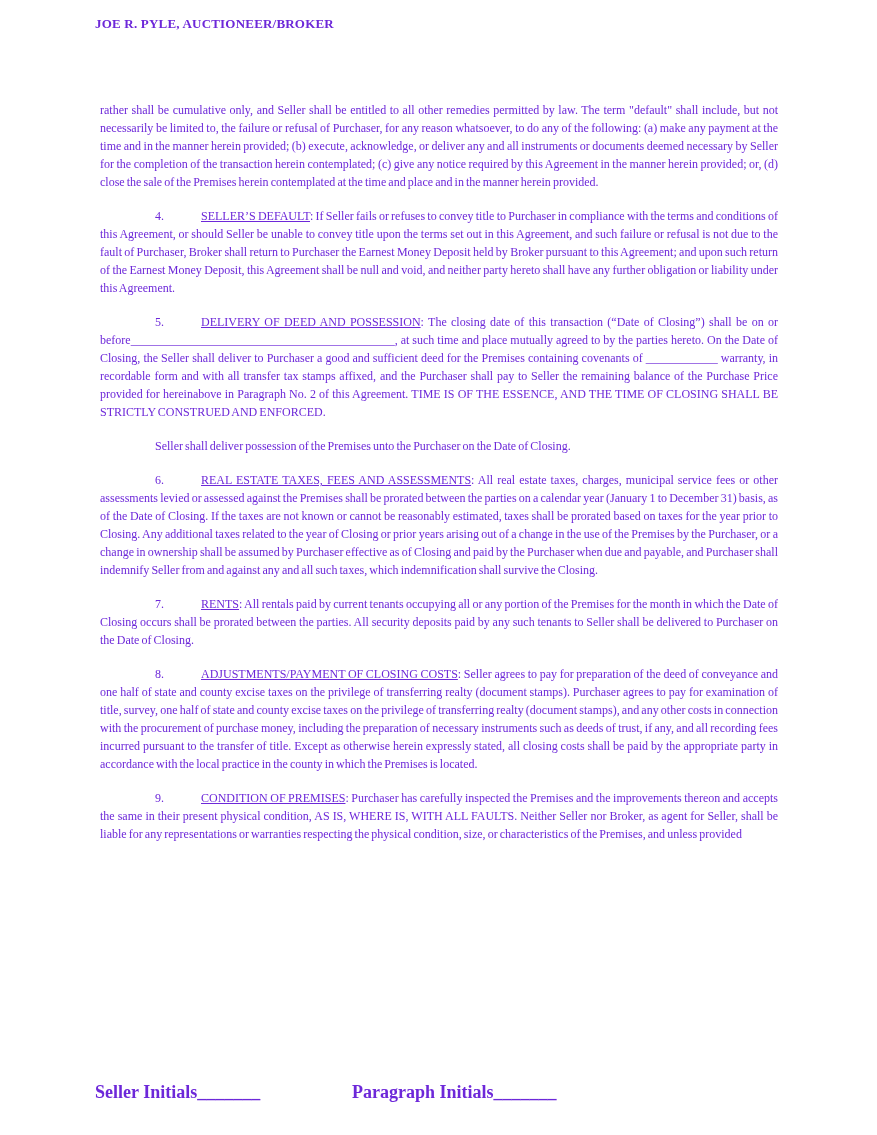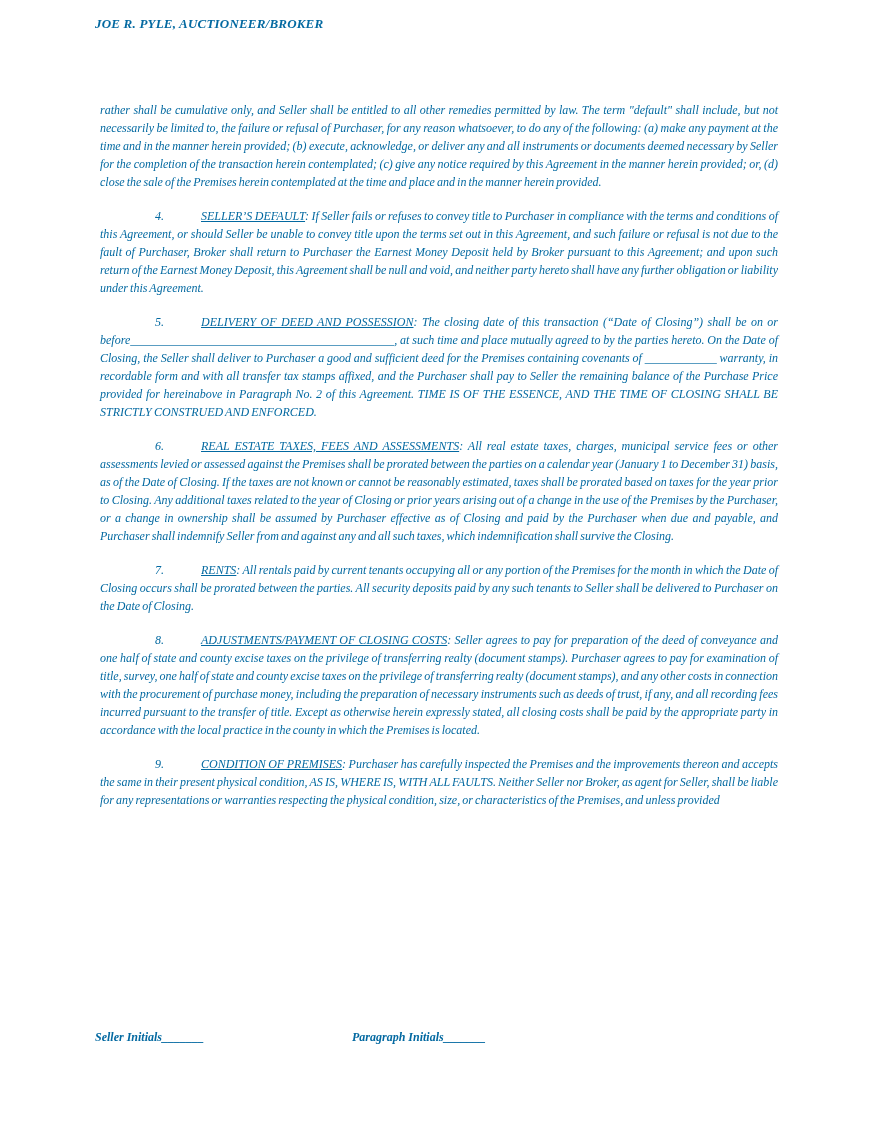--- a/index.html
+++ b/index.html
@@ -2,23 +2,22 @@
 <html><head>
 <meta charset="utf-8">
 <style>
   html, body { margin: 0; padding: 0; background: #ffffff; }
   .page {
     position: relative;
     width: 859px;
     height: 1135px;
     background: #ffffff;
     font-family: "Liberation Serif", "DejaVu Serif", serif;
-    color: #0369a1;
+    color: #6d28d9;
     overflow: hidden;
-    font-style: italic;
   }
   .doc-header {
     position: absolute;
     top: 16px;
     left: 95px;
     font-size: 13px;
     font-weight: bold;
     letter-spacing: 0.2px;
     white-space: nowrap;
   }
@@ -32,45 +31,46 @@
     text-align: justify;
     word-spacing: -0.9px;
   }
   .para { margin: 0 0 16px 0; }
   .para:last-child { margin-bottom: 16px; }
   .para.numbered, .para.indented { text-indent: 55px; }
   .tab { display: inline-block; width: 37px; }
   .sec-title { text-decoration: underline; }
   .sig-footer {
     position: absolute;
-    top: 1030px;
+    top: 1082px;
     left: 95px;
     width: 560px;
     height: 24px;
-    font-size: 12px;
+    font-size: 18px;
     font-weight: bold;
   }
   .sig-item { white-space: nowrap; }
   .sig-item.purchaser { position: absolute; left: 257px; top: 0; }
 </style>
 </head>
 <body>
 
 <div class="page">
 
   <div class="doc-header">JOE R. PYLE, AUCTIONEER/BROKER</div>
 
   <div class="doc-body">
 
     <p class="para continuation"><span>rather shall be cumulative only, and Seller shall be entitled to all other remedies permitted by law. The term "default" shall include, but not necessarily be limited to, the failure or refusal of Purchaser, for any reason whatsoever, to do any of the following: (a) make any payment at the time and in the manner herein provided; (b) execute, acknowledge, or deliver any and all instruments or documents deemed necessary by Seller for the completion of the transaction herein contemplated; (c) give any notice required by this Agreement in the manner herein provided; or, (d) close the sale of the Premises herein contemplated at the time and place and in the manner herein provided.</span></p>
 
     <p class="para numbered"><span class="num">4.</span><span class="tab"></span><span class="sec-title">SELLER’S DEFAULT</span><span>: If Seller fails or refuses to convey title to Purchaser in compliance with the terms and conditions of this Agreement, or should Seller be unable to convey title upon the terms set out in this Agreement, and such failure or refusal is not due to the fault of Purchaser, Broker shall return to Purchaser the Earnest Money Deposit held by Broker pursuant to this Agreement; and upon such return of the Earnest Money Deposit, this Agreement shall be null and void, and neither party hereto shall have any further obligation or liability under this Agreement.</span></p>
 
     <p class="para numbered"><span class="num">5.</span><span class="tab"></span><span class="sec-title">DELIVERY OF DEED AND POSSESSION</span><span>: The closing date of this transaction (“Date of Closing”) shall be on or before____________________________________________, at such time and place mutually agreed to by the parties hereto. On the Date of Closing, the Seller shall deliver to Purchaser a good and sufficient deed for the Premises containing covenants of ____________ warranty, in recordable form and with all transfer tax stamps affixed, and the Purchaser shall pay to Seller the remaining balance of the Purchase Price provided for hereinabove in Paragraph No. 2 of this Agreement. TIME IS OF THE ESSENCE, AND THE TIME OF CLOSING SHALL BE STRICTLY CONSTRUED AND ENFORCED.</span></p>
 
+    <p class="para indented"><span>Seller shall deliver possession of the Premises unto the Purchaser on the Date of Closing.</span></p>
 
     <p class="para numbered"><span class="num">6.</span><span class="tab"></span><span class="sec-title">REAL ESTATE TAXES, FEES AND ASSESSMENTS</span><span>: All real estate taxes, charges, municipal service fees or other assessments levied or assessed against the Premises shall be prorated between the parties on a calendar year (January 1 to December 31) basis, as of the Date of Closing. If the taxes are not known or cannot be reasonably estimated, taxes shall be prorated based on taxes for the year prior to Closing. Any additional taxes related to the year of Closing or prior years arising out of a change in the use of the Premises by the Purchaser, or a change in ownership shall be assumed by Purchaser effective as of Closing and paid by the Purchaser when due and payable, and Purchaser shall indemnify Seller from and against any and all such taxes, which indemnification shall survive the Closing.</span></p>
 
     <p class="para numbered"><span class="num">7.</span><span class="tab"></span><span class="sec-title">RENTS</span><span>: All rentals paid by current tenants occupying all or any portion of the Premises for the month in which the Date of Closing occurs shall be prorated between the parties. All security deposits paid by any such tenants to Seller shall be delivered to Purchaser on the Date of Closing.</span></p>
 
     <p class="para numbered"><span class="num">8.</span><span class="tab"></span><span class="sec-title">ADJUSTMENTS/PAYMENT OF CLOSING COSTS</span><span>: Seller agrees to pay for preparation of the deed of conveyance and one half of state and county excise taxes on the privilege of transferring realty (document stamps). Purchaser agrees to pay for examination of title, survey, one half of state and county excise taxes on the privilege of transferring realty (document stamps), and any other costs in connection with the procurement of purchase money, including the preparation of necessary instruments such as deeds of trust, if any, and all recording fees incurred pursuant to the transfer of title. Except as otherwise herein expressly stated, all closing costs shall be paid by the appropriate party in accordance with the local practice in the county in which the Premises is located.</span></p>
 
     <p class="para numbered"><span class="num">9.</span><span class="tab"></span><span class="sec-title">CONDITION OF PREMISES</span><span>: Purchaser has carefully inspected the Premises and the improvements thereon and accepts the same in their present physical condition, AS IS, WHERE IS, WITH ALL FAULTS. Neither Seller nor Broker, as agent for Seller, shall be liable for any representations or warranties respecting the physical condition, size, or characteristics of the Premises, and unless provided</span></p>
 
   </div>

